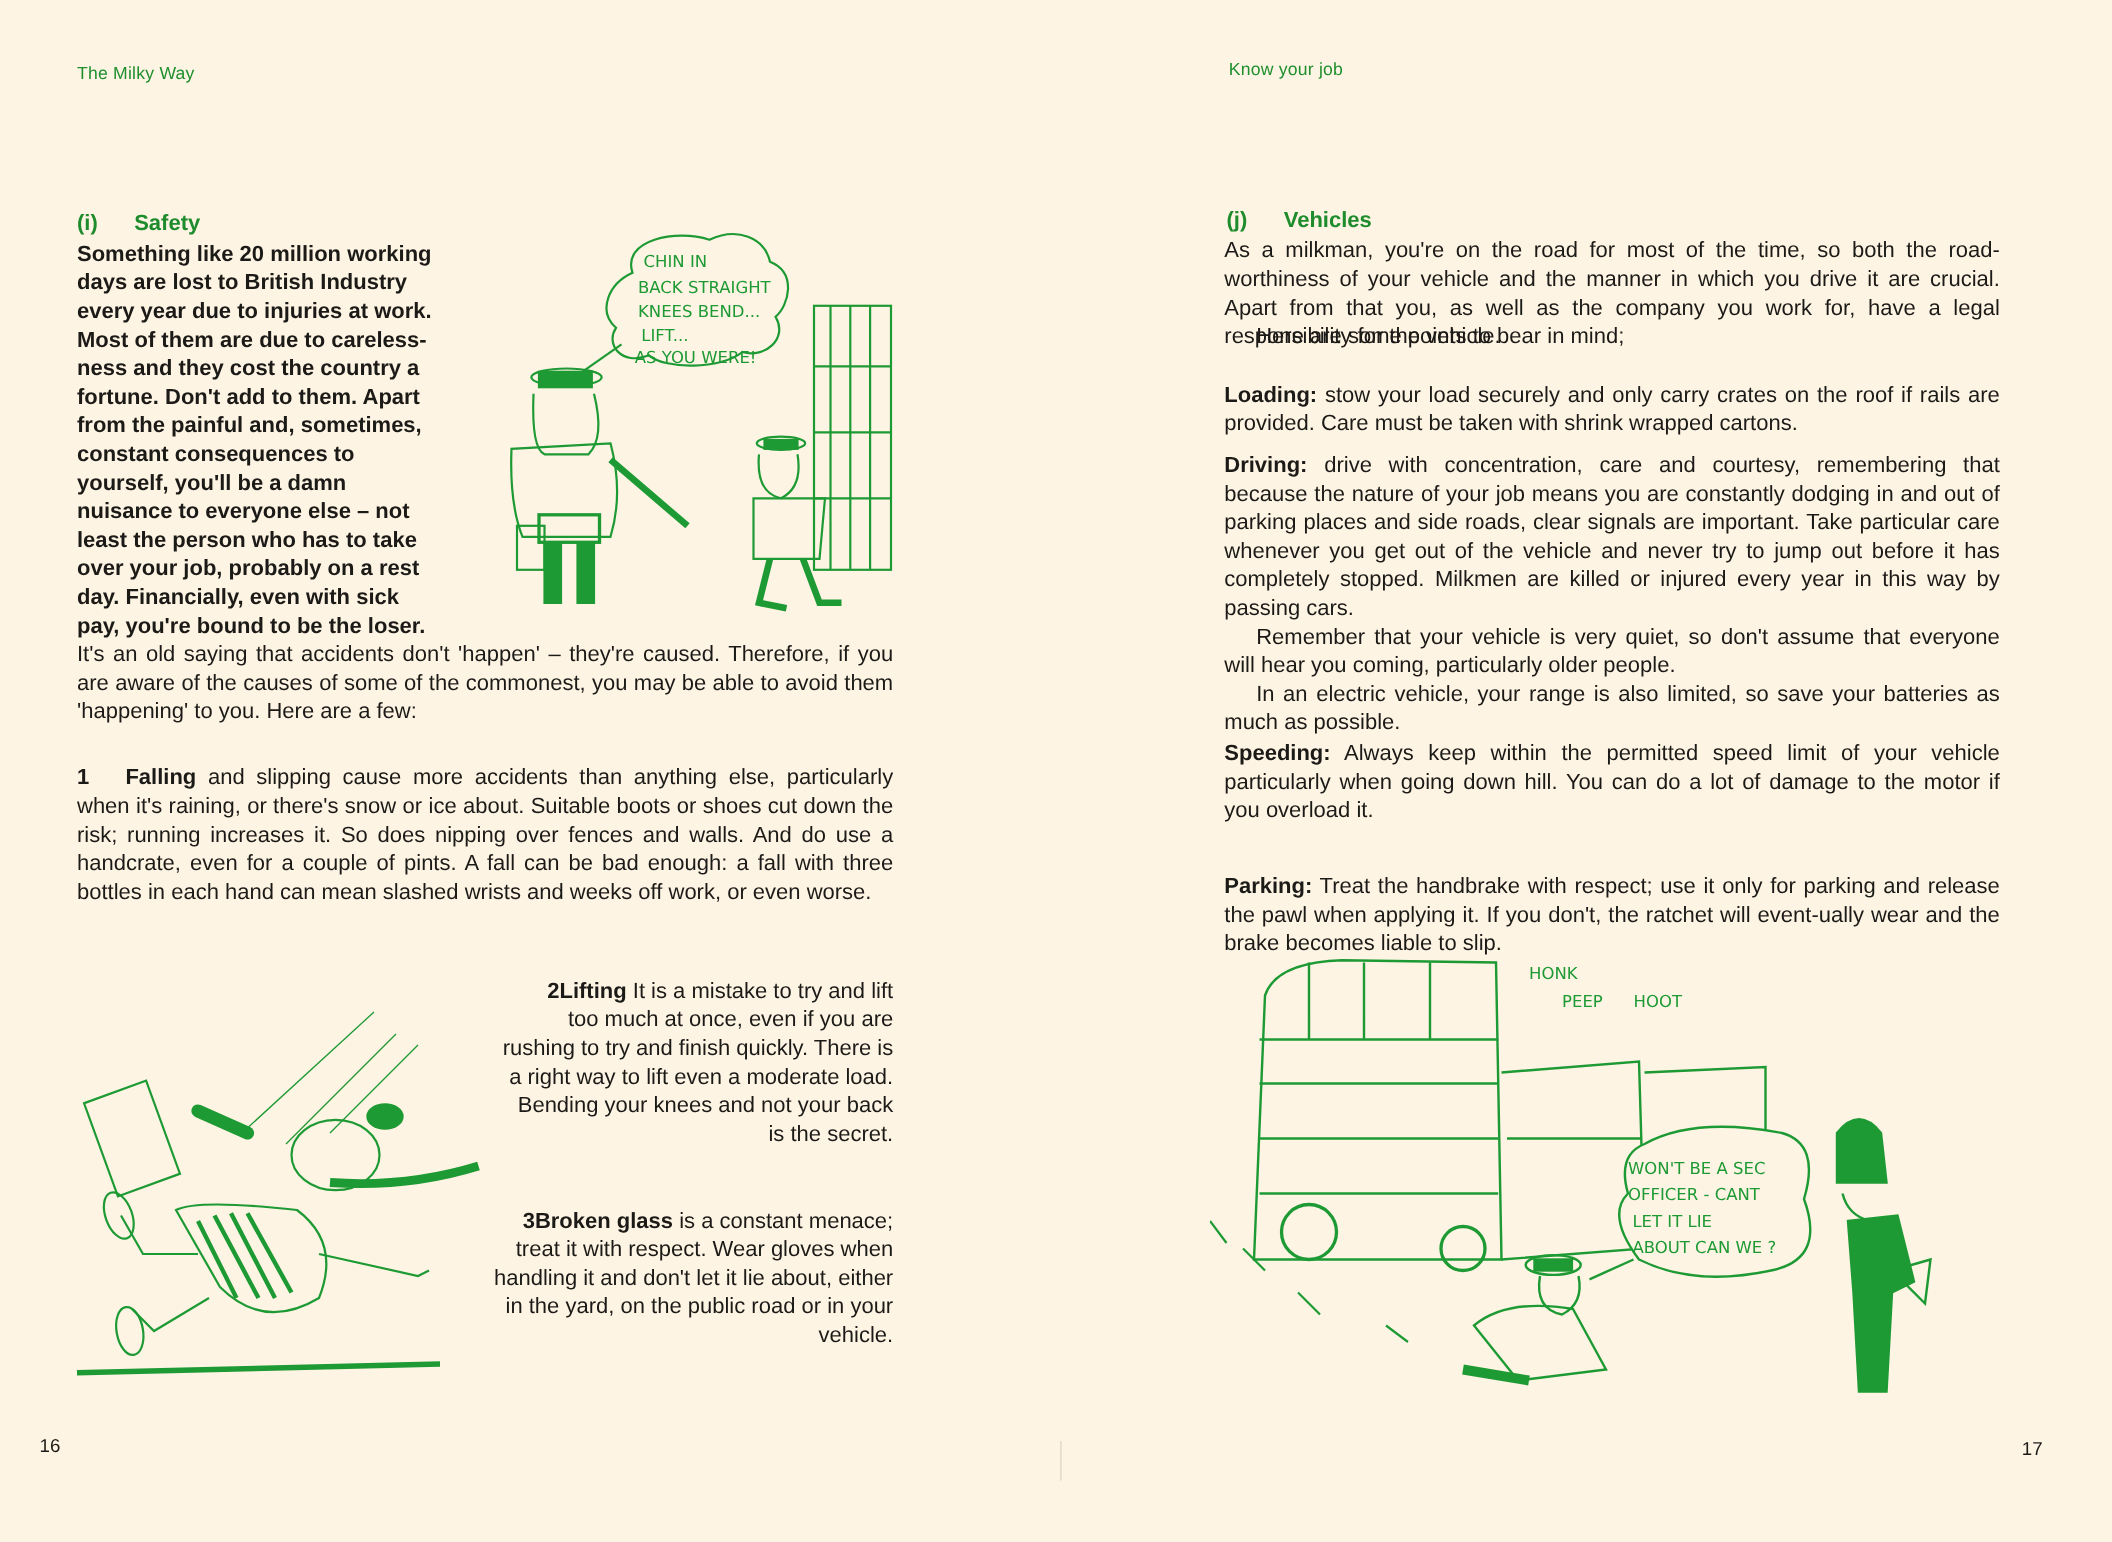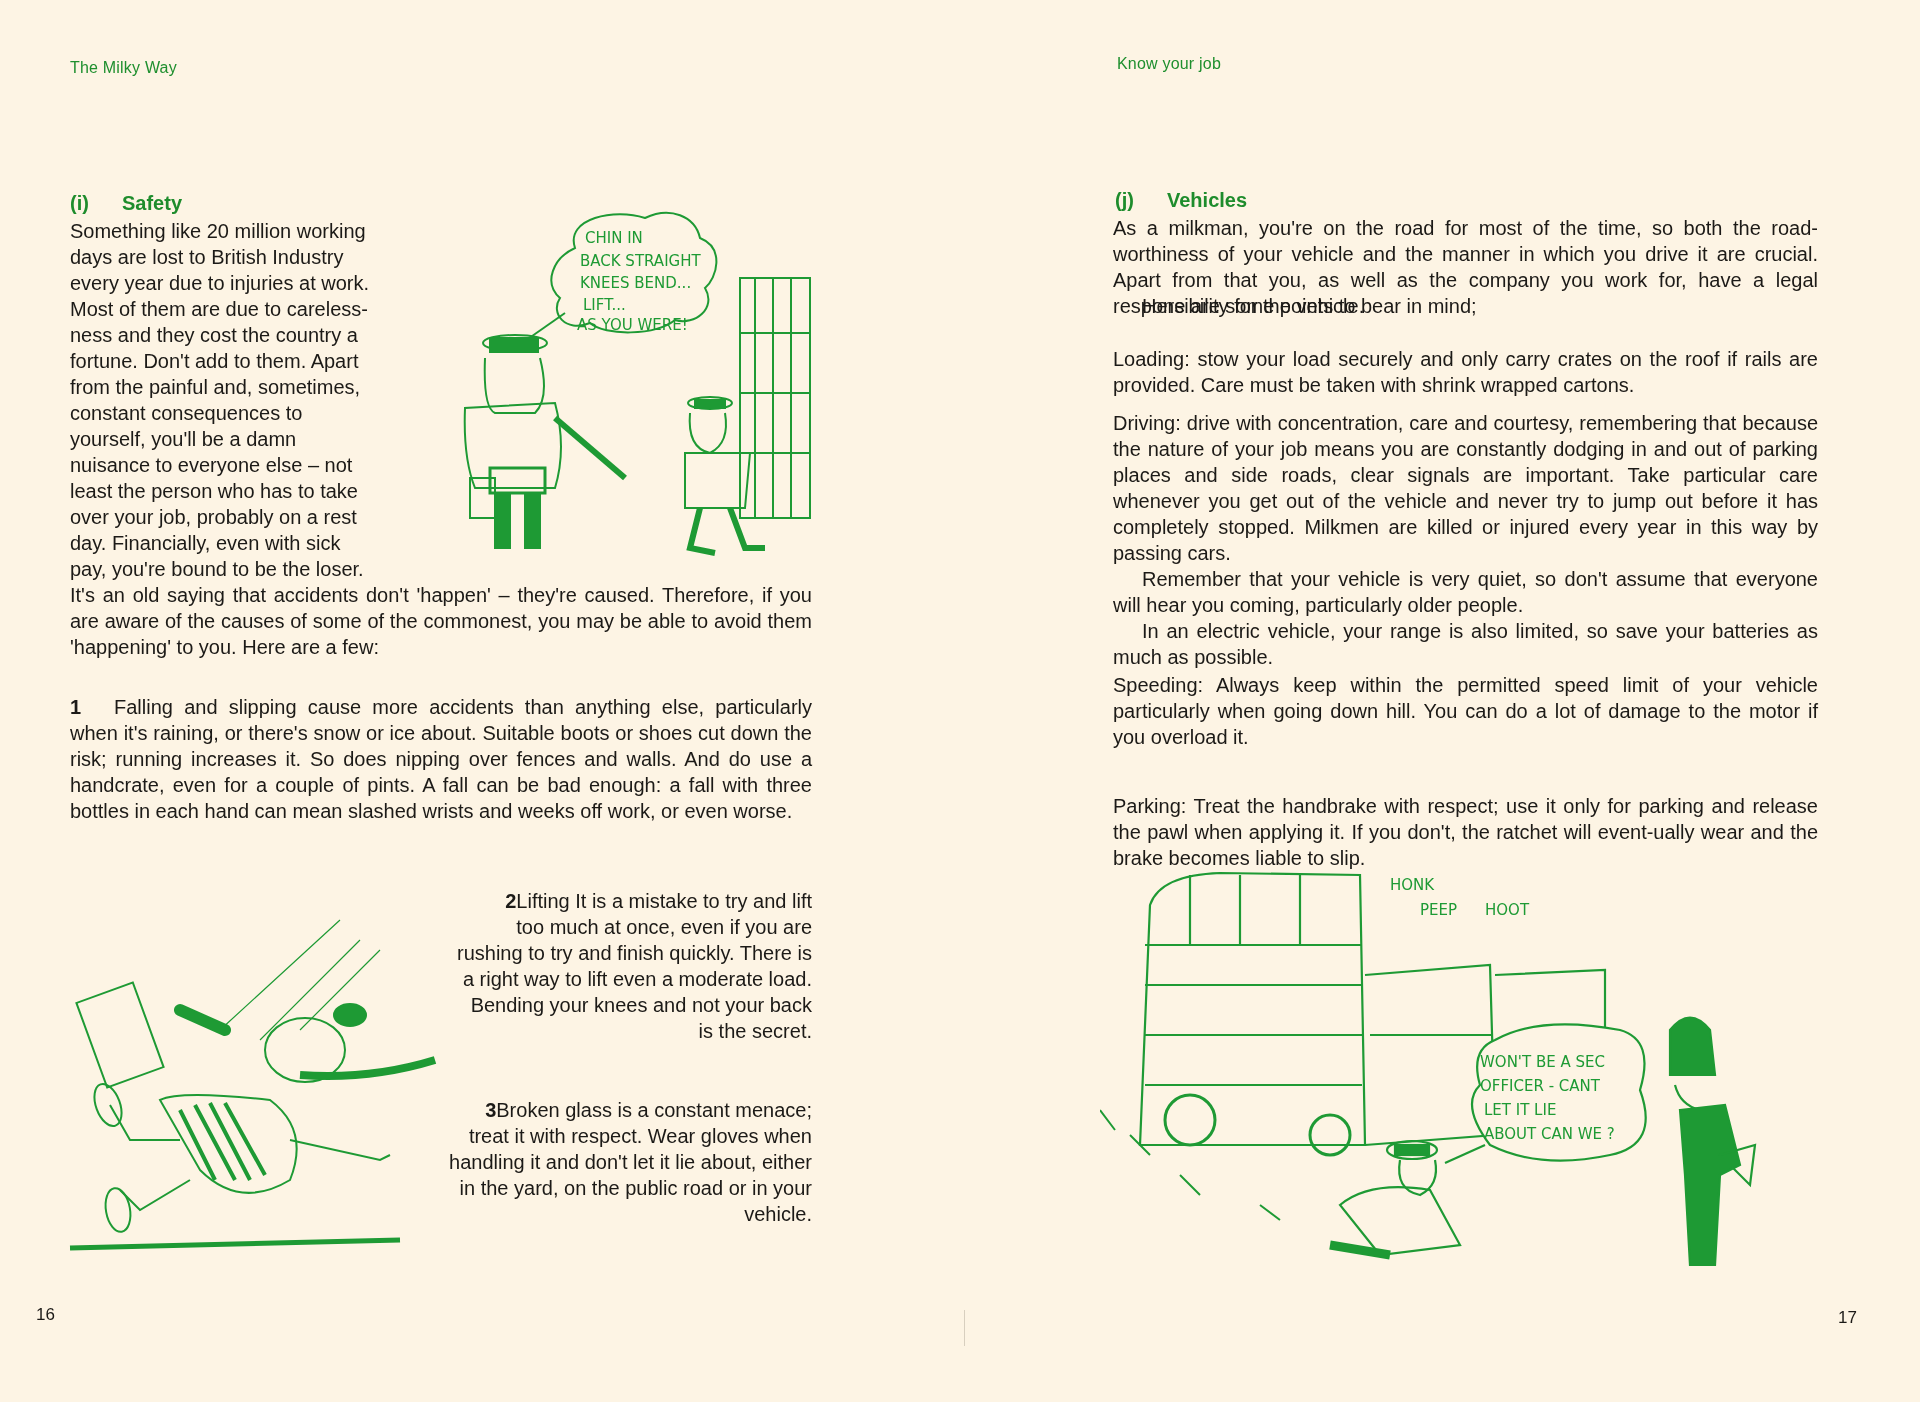--- a/index.html
+++ b/index.html
@@ -23,41 +23,41 @@
     }
     .section-title {
       position: absolute; font-size: 20px; font-weight: bold; color: #1e8c2c;
     }
     .section-title .num { display: inline-block; width: 52px; }
     .para {
       position: absolute; font-size: 20px; line-height: 26px; margin: 0;
     }
     .justify { text-align: justify; text-align-last: left; }
     .right { text-align: right; }
-    .para b { font-weight: normal; }
+    .para b { font-weight: bold; }
     .indent { text-indent: 29px; }
     .list-num { font-weight: bold; display: inline-block; width: 44px; }
     .page-number { position: absolute; top: 1305px; font-size: 17px; }
     .illus { position: absolute; }
     .illus svg { width: 100%; height: 100%; display: block; }
     .bubble-text {
       font-family: "DejaVu Sans", sans-serif; fill: #1e9a34; font-size: 15px;
     }
   </style>
 </head>
 <body>
 
 <div class="page page-left">
   <div class="running-head" style="left:70px;">The Milky Way</div>
 
   <div class="section-title" style="left:70px; top:192px;">
     <span class="num">(i)</span><span>Safety</span>
   </div>
 
-  <div class="para" style="left:70px; top:218px; width:420px;">
+  <div class="para" style="left:70px; top:218px; width:420px;font-weight:bold;">
     <div>Something like 20 million working</div>
     <div>days are lost to British Industry</div>
     <div>every year due to injuries at work.</div>
     <div>Most of them are due to careless-</div>
     <div>ness and they cost the country a</div>
     <div>fortune. Don't add to them. Apart</div>
     <div>from the painful and, sometimes,</div>
     <div>constant consequences to</div>
     <div>yourself, you'll be a damn</div>
     <div>nuisance to everyone else – not</div>

